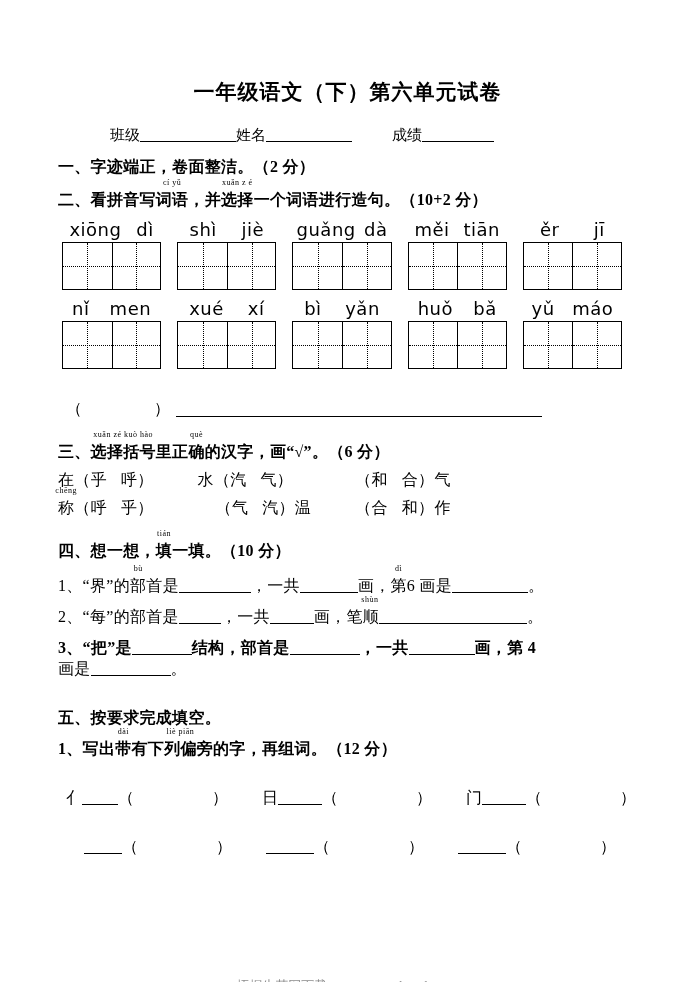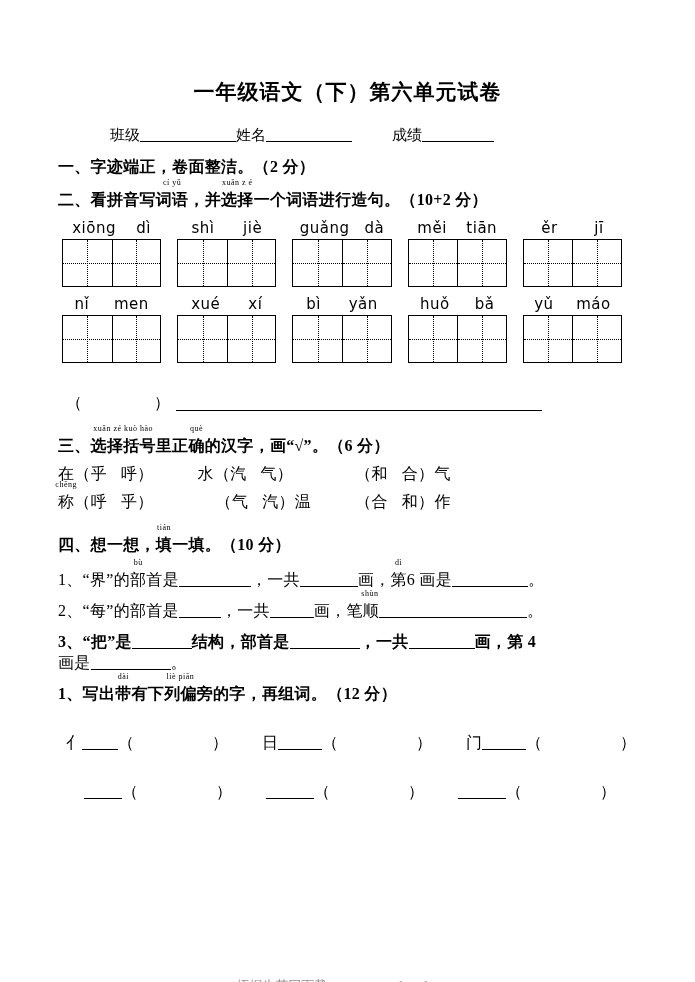--- a/index.html
+++ b/index.html
@@ -100,21 +100,21 @@
   .pinyin-row {
     display: flex;
     margin-left: 62px;
     width: 576px;
   }
   .pinyin-cell {
     width: 100px;
     margin-right: 16px;
     display: flex;
     justify-content: space-around;
-    font-size: 15px;
+    font-size: 18px;
     font-family: "DejaVu Sans", "Liberation Sans", sans-serif;
     letter-spacing: 0.5px;
     white-space: nowrap;
   }
   .pinyin-cell span { display: inline-block; }
   .grid-row {
     display: flex;
     margin-left: 62px;
     width: 576px;
     margin-top: 2px;
@@ -351,20 +351,21 @@
     <span>2、“每”的部首是</span><span class="blank" style="width:42px"></span><span>，一共</span><span class="blank" style="width:44px"></span><span>画，</span><span class="ruby"><span class="rt" style="left:72%;">shùn</span><span>笔顺</span></span><span class="blank" style="width:148px"></span><span>。</span>
   </div>
 
   <div class="body-line" style="margin-top:10px;font-weight:bold;">
     <span>3、“把”是</span><span class="blank" style="width:60px"></span><span>结构，部首是</span><span class="blank" style="width:70px"></span><span>，一共</span><span class="blank" style="width:66px"></span><span>画，第 4</span>
   </div>
   <div class="body-line" style="margin-top:0;">
     <span>画是</span><span class="blank" style="width:80px"></span><span>。</span>
   </div>
 
+  <div class="sec" style="margin-top:28px;">五、按要求完成填空。</div>
 
   <div class="sec" style="margin-top:10px;">
     <span>1、写出</span><span class="ruby"><span class="rt">dài</span><span>带</span></span><span>有下</span><span class="ruby"><span class="rt">liè piān</span><span>列偏</span></span><span>旁的字，再组词。（12 分）</span>
   </div>
 
   <div class="rad-row">
     <span class="rad-item"><span>亻</span><span class="rad-blank" style="width:36px"></span><span>（</span><span class="paren-space"></span><span>）</span></span><span class="rad-gap"></span><span class="rad-item"><span>日</span><span class="rad-blank" style="width:44px"></span><span>（</span><span class="paren-space"></span><span>）</span></span><span class="rad-gap"></span><span class="rad-item"><span>门</span><span class="rad-blank" style="width:44px"></span><span>（</span><span class="paren-space"></span><span>）</span></span>
   </div>
 
   <div class="rad-row" style="margin-left:84px;">

